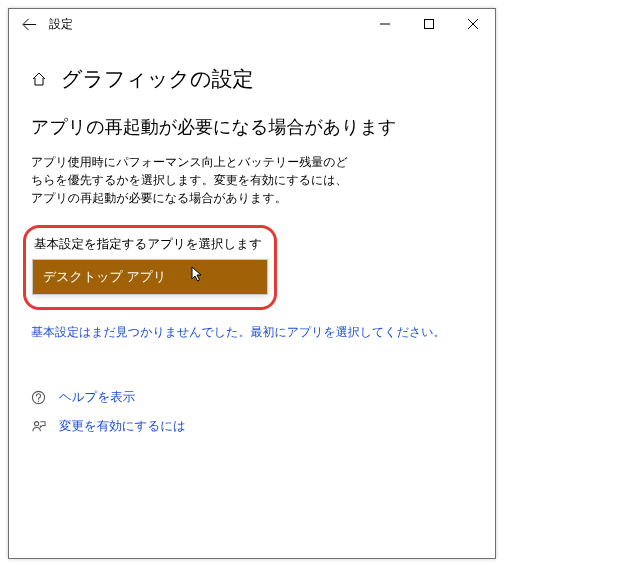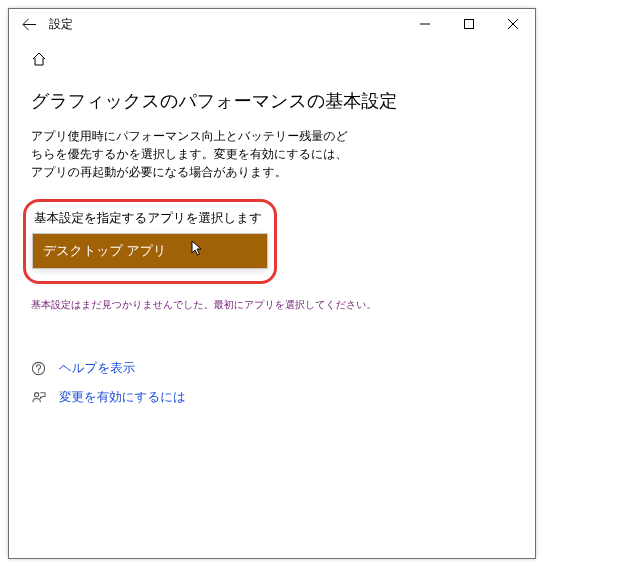--- a/index.html
+++ b/index.html
@@ -4,28 +4,29 @@
 <style>
   * { box-sizing: border-box; margin: 0; padding: 0; }
   body {
     font-family: "Yu Gothic UI", "Segoe UI", Meiryo, sans-serif;
     background: #fff;
     width: 632px;
     height: 567px;
     overflow: hidden;
   }
   .window {
-    width: 528px;
+    width: 488px;
     height: 551px;
     margin: 8px;
     border: 1px solid #707070;
     background: #fff;
     display: flex;
     flex-direction: column;
     box-shadow: 0 0 4px rgba(0,0,0,0.2);
+    gap: 14px;
   }
   .titlebar {
     height: 30px;
     display: flex;
     align-items: center;
     padding: 0 0 0 6px;
     font-size: 12px;
     color: #000;
   }
   .titlebar .back {
@@ -117,22 +118,22 @@
     background: #a16207;
     color: #fff;
   }
   .cursor {
     position: absolute;
     left: 158px;
     top: 6px;
     pointer-events: none;
   }
   .no-prefs {
-    font-size: 10px;
-    color: #701a75;
+    font-size: 12px;
+    color: #1d4ed8;
     margin-bottom: 48px;
   }
   .link-row {
     display: flex;
     align-items: center;
     margin-bottom: 12px;
     font-size: 12.5px;
   }
   .link-row .link-icon {
     width: 18px;
@@ -180,23 +181,24 @@
   </div>
 
   <div class="content">
 
     <div class="page-header">
       <div class="home-icon">
         <svg width="16" height="16" viewBox="0 0 16 16">
             <path d="M2 8 L8 2 L14 8 M4 7 V14 H12 V7" stroke="#000" stroke-width="1" fill="none"></path>
           </svg>
       </div>
-    </div>
-
-    <h2 class="section-title">グラフィックスのパフォーマンスの基本設定</h2>
+      <h1 class="page-title">グラフィックの設定</h1>
+    </div>
+
+    <h2 class="section-title">アプリの再起動が必要になる場合があります</h2>
 
     <p class="desc">アプリ使用時にパフォーマンス向上とバッテリー残量のどちらを優先するかを選択します。変更を有効にするには、アプリの再起動が必要になる場合があります。</p>
 
     <div class="highlight-box">
       <div class="dropdown-label">基本設定を指定するアプリを選択します</div>
       <div class="dropdown-list">
         <div class="dropdown-item selected">
           <span>デスクトップ アプリ</span>
           <span class="cursor">
             <svg width="14" height="18" viewBox="0 0 14 18">

